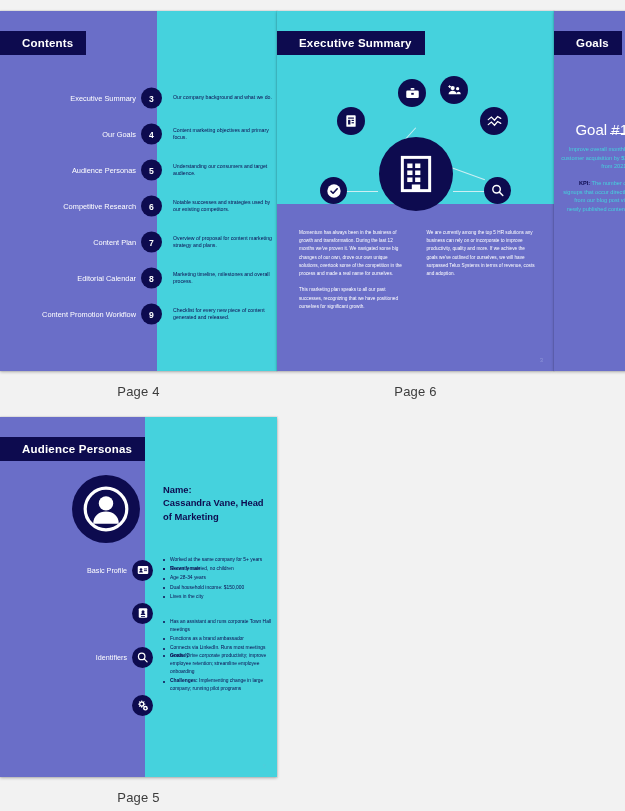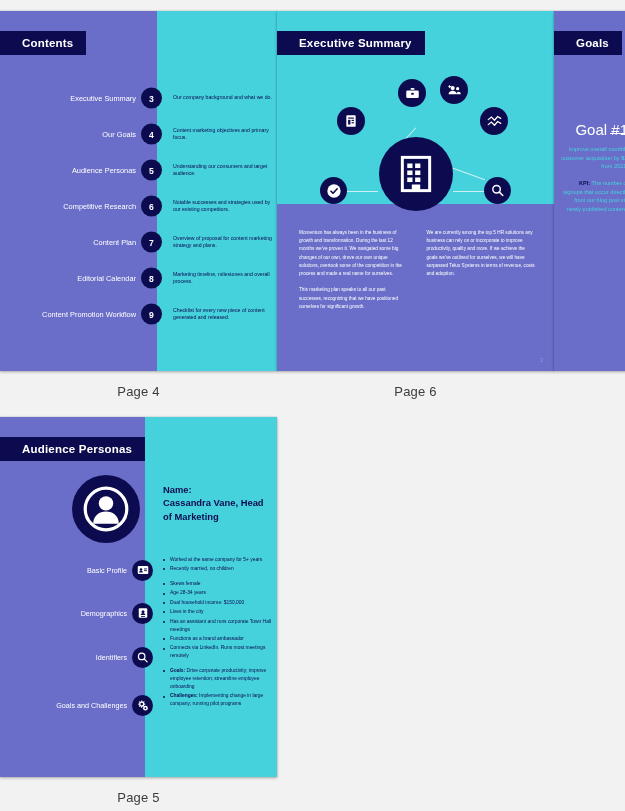--- a/index.html
+++ b/index.html
@@ -373,21 +373,20 @@
             <rect x="14" y="12.5" width="6" height="1.7" fill="#0d0b4f"></rect>
           </svg>
         </div>
         <ul class="prow-list">
           <li>Worked at the same company for 5+ years</li>
           <li>Recently married, no children</li>
         </ul>
       </div>
 
       <div class="prow" style="top:186px;">
-        <div class="prow-label">Demographics</div>
         <div class="prow-icon">
           <svg width="12" height="12" viewBox="0 0 24 24" fill="#fff">
             <rect x="3.5" y="2.5" width="17" height="19" rx="2"></rect>
             <circle cx="12" cy="9.5" r="3" fill="#0d0b4f"></circle>
             <path d="M7.4 16.2c0-2.6 2.1-4 4.6-4s4.6 1.4 4.6 4z" fill="#0d0b4f"></path>
             <rect x="8" y="18" width="8" height="1.6" fill="#0d0b4f"></rect>
           </svg>
         </div>
         <ul class="prow-list">
           <li>Skews female</li>
@@ -406,21 +405,20 @@
           </svg>
         </div>
         <ul class="prow-list">
           <li>Has an assistant and runs corporate Town Hall meetings</li>
           <li>Functions as a brand ambassador</li>
           <li>Connects via LinkedIn. Runs most meetings remotely</li>
         </ul>
       </div>
 
       <div class="prow" style="top:278px;">
-        <div class="prow-label">Goals and Challenges</div>
         <div class="prow-icon">
           <svg width="13" height="13" viewBox="0 0 24 24" fill="#fff">
             <path d="M9.8 2.6 l1.6 0 .35 2.0 1.5 .62 1.6-1.25 1.13 1.13 -1.25 1.6 .62 1.5 2.0 .35 0 1.6 -2.0 .35 -.62 1.5 1.25 1.6 -1.13 1.13 -1.6-1.25 -1.5 .62 -.35 2.0 -1.6 0 -.35-2.0 -1.5-.62 -1.6 1.25 -1.13-1.13 1.25-1.6 -.62-1.5 -2.0-.35 0-1.6 2.0-.35 .62-1.5 -1.25-1.6 1.13-1.13 1.6 1.25 1.5-.62 z"></path>
             <circle cx="10.6" cy="9.4" r="2.5" fill="#0d0b4f"></circle>
             <circle cx="17.4" cy="17" r="4.4"></circle>
             <circle cx="17.4" cy="17" r="1.7" fill="#0d0b4f"></circle>
           </svg>
         </div>
         <ul class="prow-list">
           <li><b>Goals:</b><span> Drive corporate productivity; improve employee retention; streamline employee onboarding</span></li>

